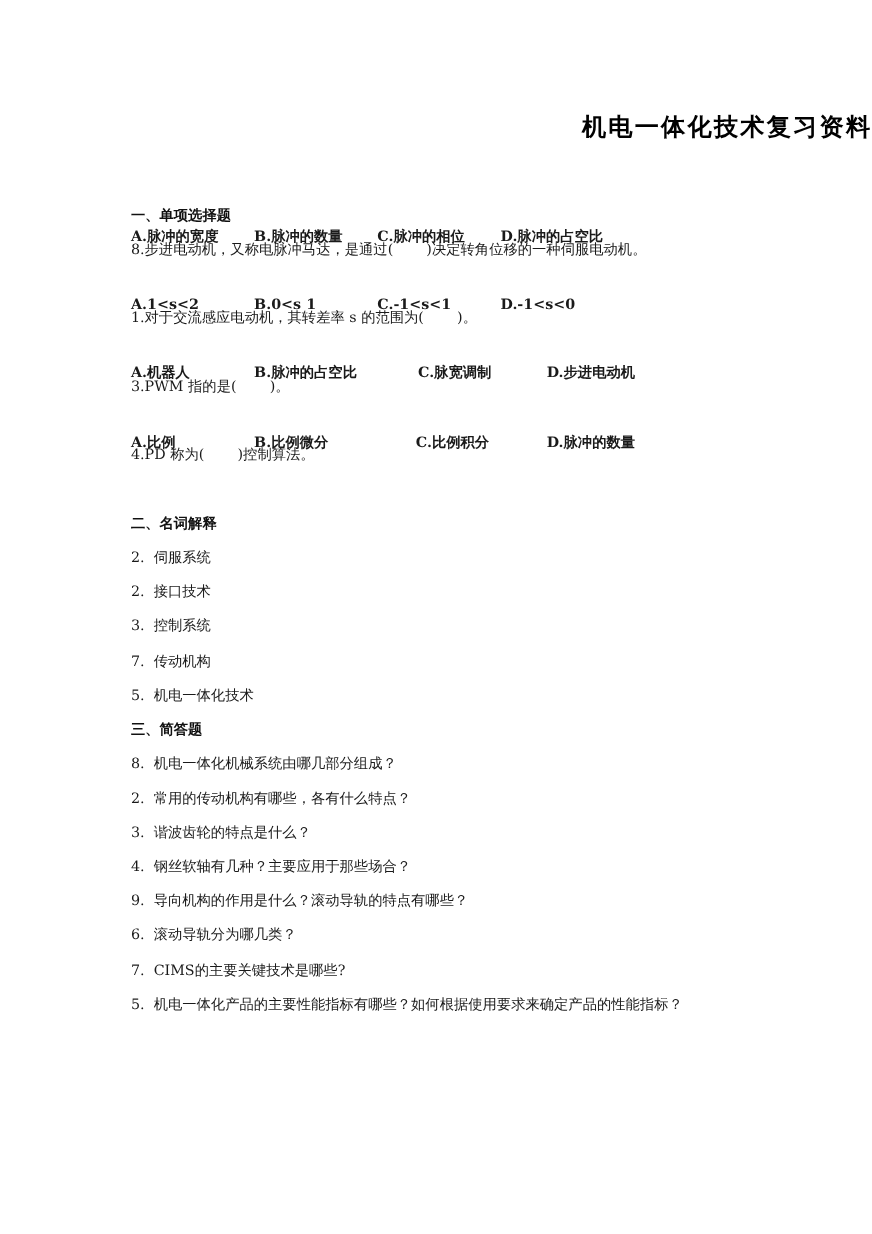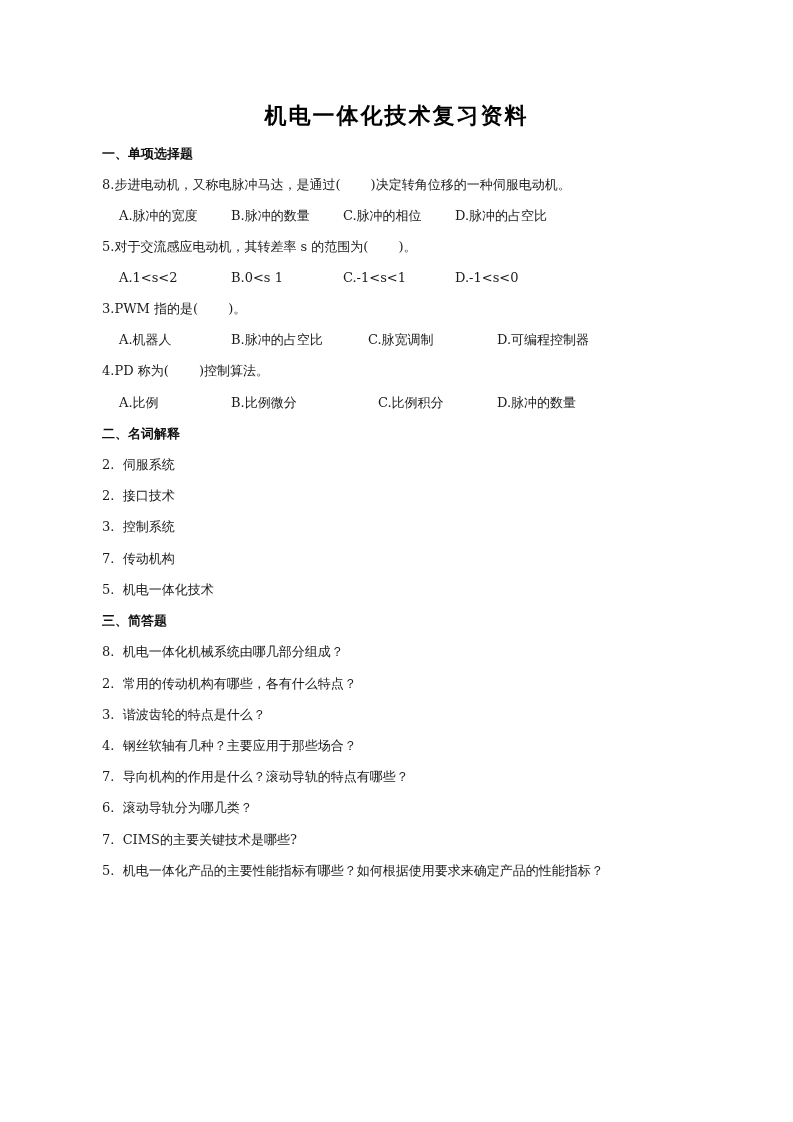--- a/index.html
+++ b/index.html
@@ -3,69 +3,70 @@
   <meta charset="utf-8">
   <style>
     html, body { margin: 0; padding: 0; background: #ffffff; }
     body {
       width: 793px; height: 1122px; position: relative; overflow: hidden;
       font-family: "DejaVu Serif", "Liberation Serif", serif;
       color: #1a1a1a;
     }
     .title {
       position: absolute; left: 0; width: 793px; top: 101px;
-      text-align: center; font-size: 22px; font-weight: bold; letter-spacing: 2px;
+      text-align: right; font-size: 22px; font-weight: bold; letter-spacing: 2px;
       color: #000;
     }
     .line {
-      position: absolute; left: 102px; font-size: 13px; white-space: pre;
+      position: absolute; left: 119px; font-size: 13px; white-space: pre;
       line-height: 18px;
+      margin-top: 43px;
     }
     .heading { font-weight: bold; font-family: "DejaVu Sans", "Liberation Sans", sans-serif; font-size: 13px; color: #111; }
-    .opt { position: absolute; font-size: 13px; white-space: pre; line-height: 18px; }
+    .opt { position: absolute; font-size: 13px; white-space: pre; line-height: 18px; font-weight: bold; }
   </style>
 </head>
 <body>
 
 <div class="title">机电一体化技术复习资料</div>
 
 <div class="line heading" style="top:145px">一、单项选择题</div>
 
 <div class="line" style="top:176px">8.步进电动机，又称电脉冲马达，是通过(　　 )决定转角位移的一种伺服电动机。</div>
 <div class="opt" style="left:119px;top:207px">A.脉冲的宽度</div>
 <div class="opt" style="left:231px;top:207px">B.脉冲的数量</div>
 <div class="opt" style="left:343px;top:207px">C.脉冲的相位</div>
 <div class="opt" style="left:455px;top:207px">D.脉冲的占空比</div>
 
-<div class="line" style="top:238px">5.对于交流感应电动机，其转差率 s 的范围为(　　 )。</div>
+<div class="line" style="top:238px">1.对于交流感应电动机，其转差率 s 的范围为(　　 )。</div>
 <div class="opt" style="left:119px;top:269px">A.1&lt;s&lt;2</div>
 <div class="opt" style="left:231px;top:269px">B.0&lt;s 1</div>
 <div class="opt" style="left:343px;top:269px">C.-1&lt;s&lt;1</div>
 <div class="opt" style="left:455px;top:269px">D.-1&lt;s&lt;0</div>
 
 <div class="line" style="top:300px">3.PWM 指的是(　　 )。</div>
 <div class="opt" style="left:119px;top:331px">A.机器人</div>
 <div class="opt" style="left:231px;top:331px">B.脉冲的占空比</div>
-<div class="opt" style="left:368px;top:331px">C.脉宽调制</div>
-<div class="opt" style="left:497px;top:331px">D.可编程控制器</div>
+<div class="opt" style="left:380px;top:331px">C.脉宽调制</div>
+<div class="opt" style="left:497px;top:331px">D.步进电动机</div>
 
 <div class="line" style="top:362px">4.PD 称为(　　 )控制算法。</div>
 <div class="opt" style="left:119px;top:394px">A.比例</div>
 <div class="opt" style="left:231px;top:394px">B.比例微分</div>
 <div class="opt" style="left:378px;top:394px">C.比例积分</div>
 <div class="opt" style="left:497px;top:394px">D.脉冲的数量</div>
 
 <div class="line heading" style="top:425px">二、名词解释</div>
 <div class="line" style="top:456px">2.  伺服系统</div>
 <div class="line" style="top:487px">2.  接口技术</div>
 <div class="line" style="top:518px">3.  控制系统</div>
 <div class="line" style="top:550px">7.  传动机构</div>
 <div class="line" style="top:581px">5.  机电一体化技术</div>
 
 <div class="line heading" style="top:612px">三、简答题</div>
 <div class="line" style="top:643px">8.  机电一体化机械系统由哪几部分组成？</div>
 <div class="line" style="top:675px">2.  常用的传动机构有哪些，各有什么特点？</div>
 <div class="line" style="top:706px">3.  谐波齿轮的特点是什么？</div>
 <div class="line" style="top:737px">4.  钢丝软轴有几种？主要应用于那些场合？</div>
-<div class="line" style="top:768px">7.  导向机构的作用是什么？滚动导轨的特点有哪些？</div>
+<div class="line" style="top:768px">9.  导向机构的作用是什么？滚动导轨的特点有哪些？</div>
 <div class="line" style="top:799px">6.  滚动导轨分为哪几类？</div>
 <div class="line" style="top:831px">7.  CIMS的主要关键技术是哪些?</div>
 <div class="line" style="top:862px">5.  机电一体化产品的主要性能指标有哪些？如何根据使用要求来确定产品的性能指标？</div>
 
 </body></html>

